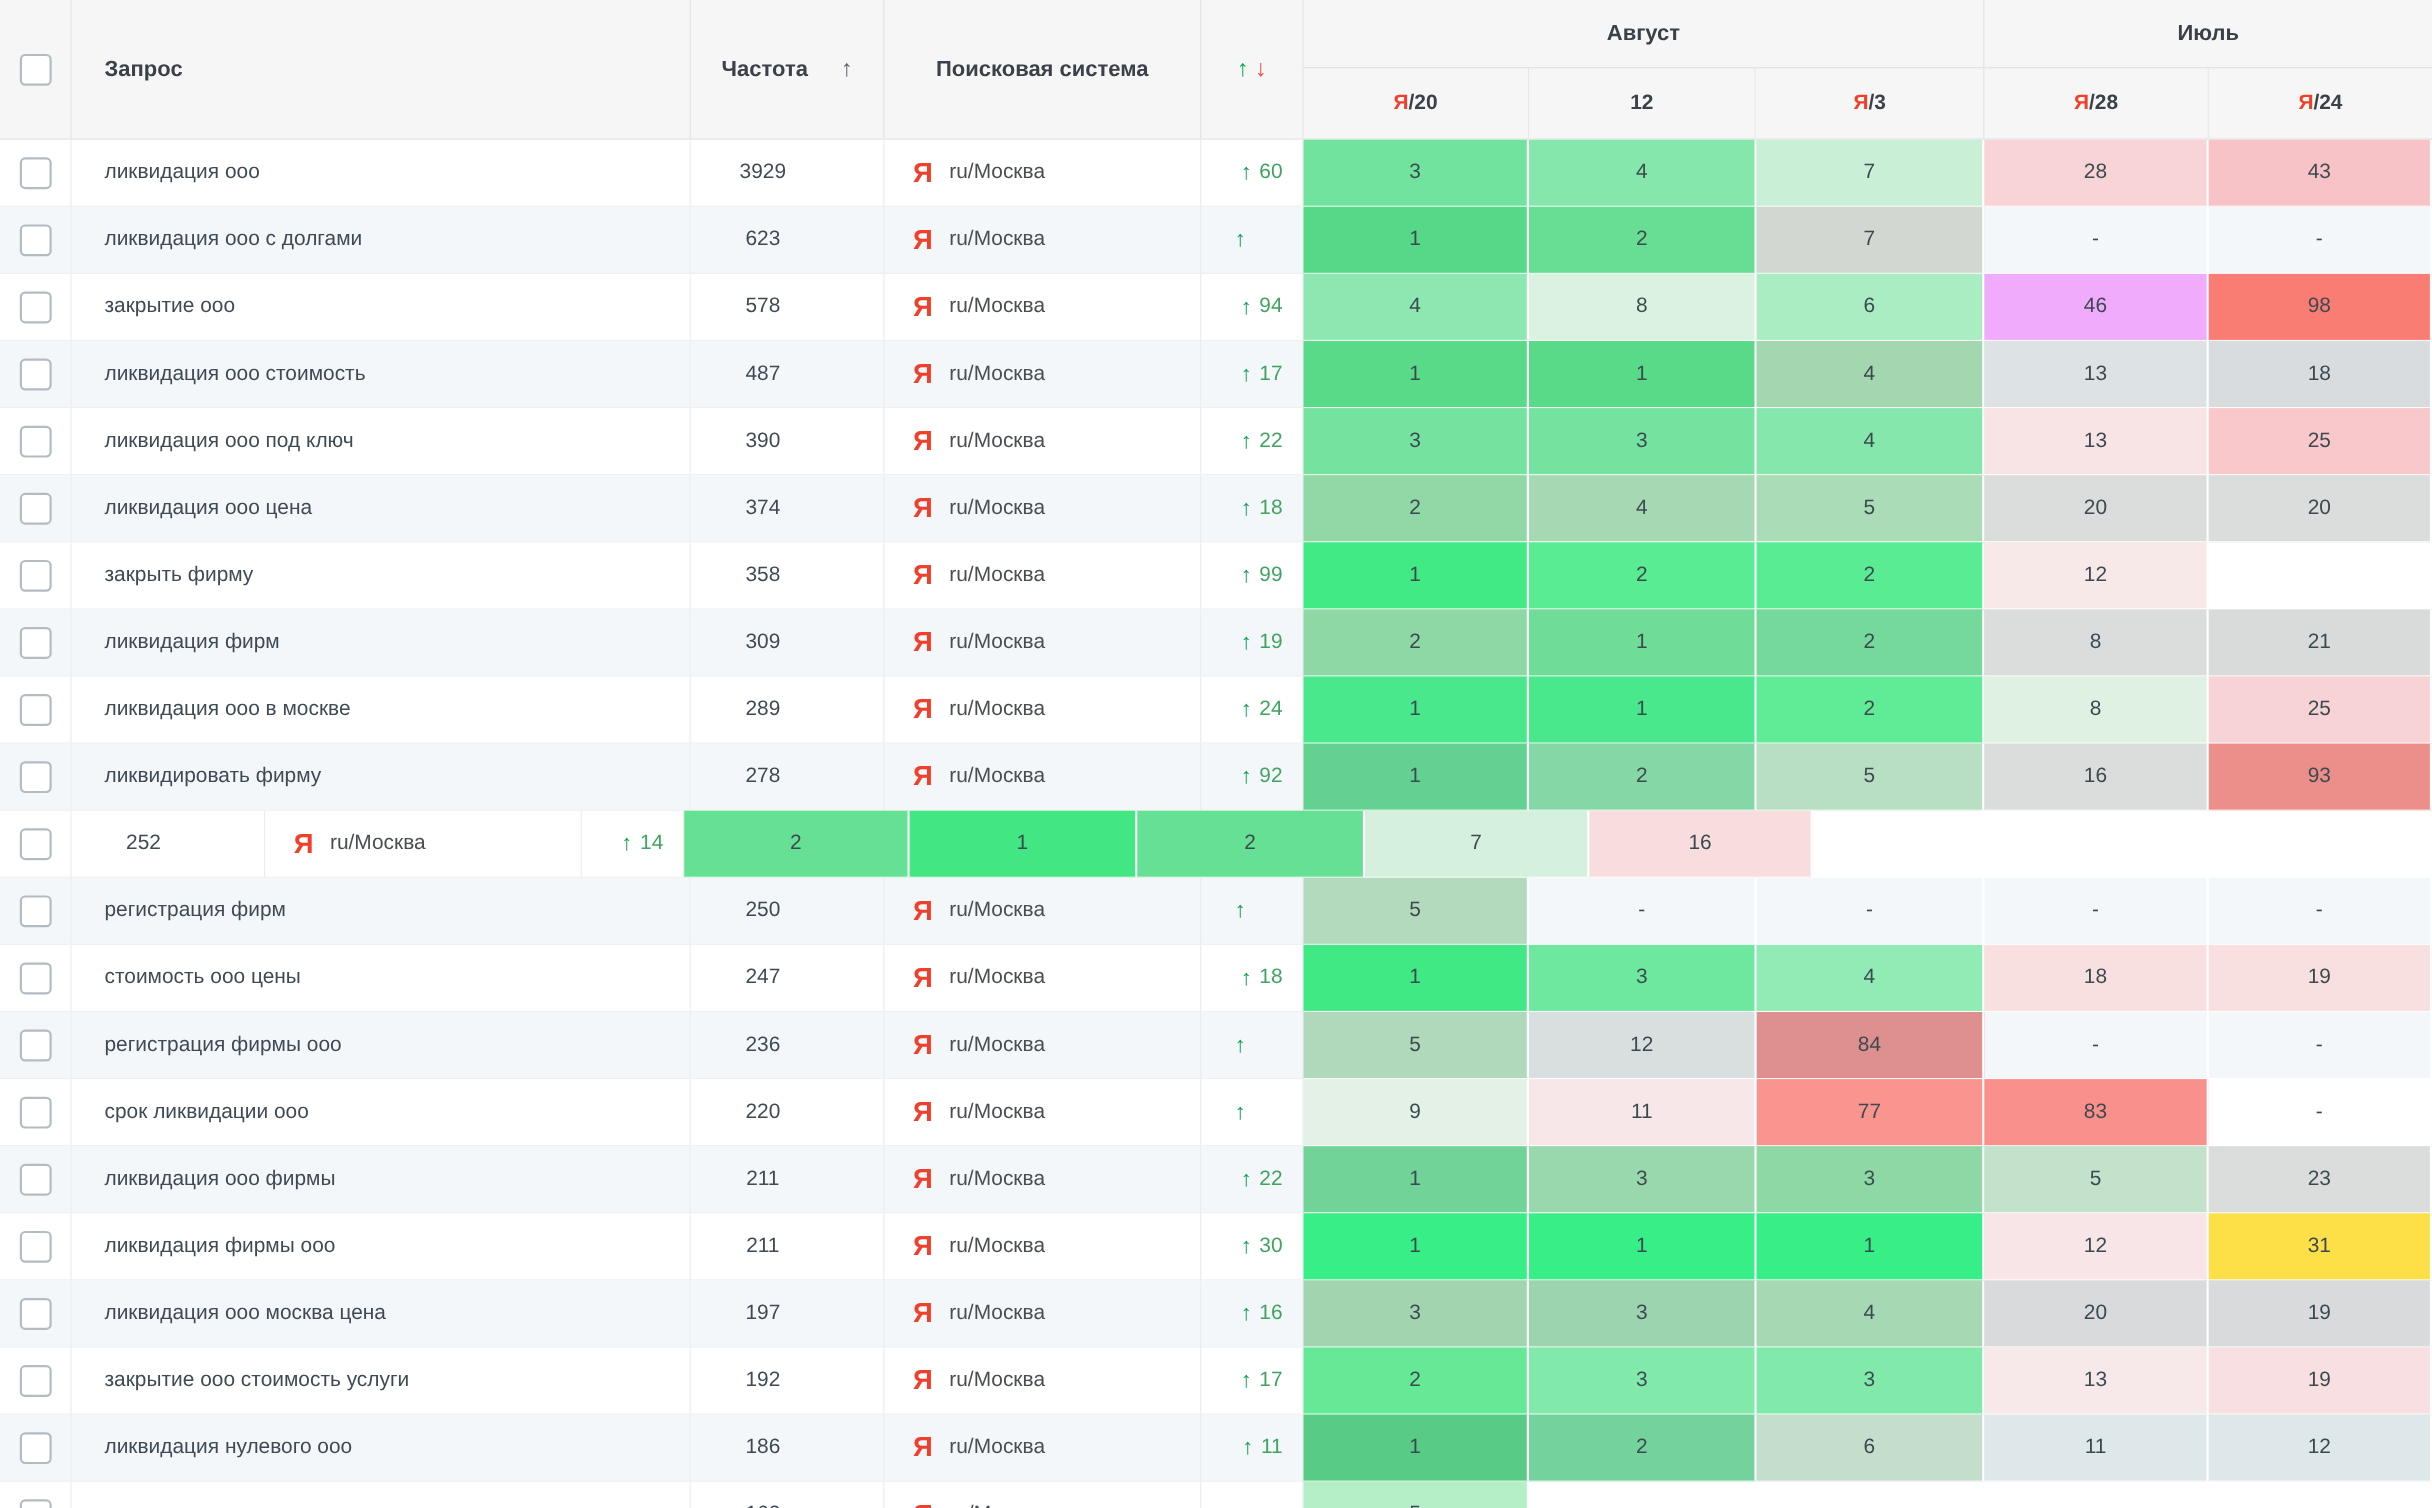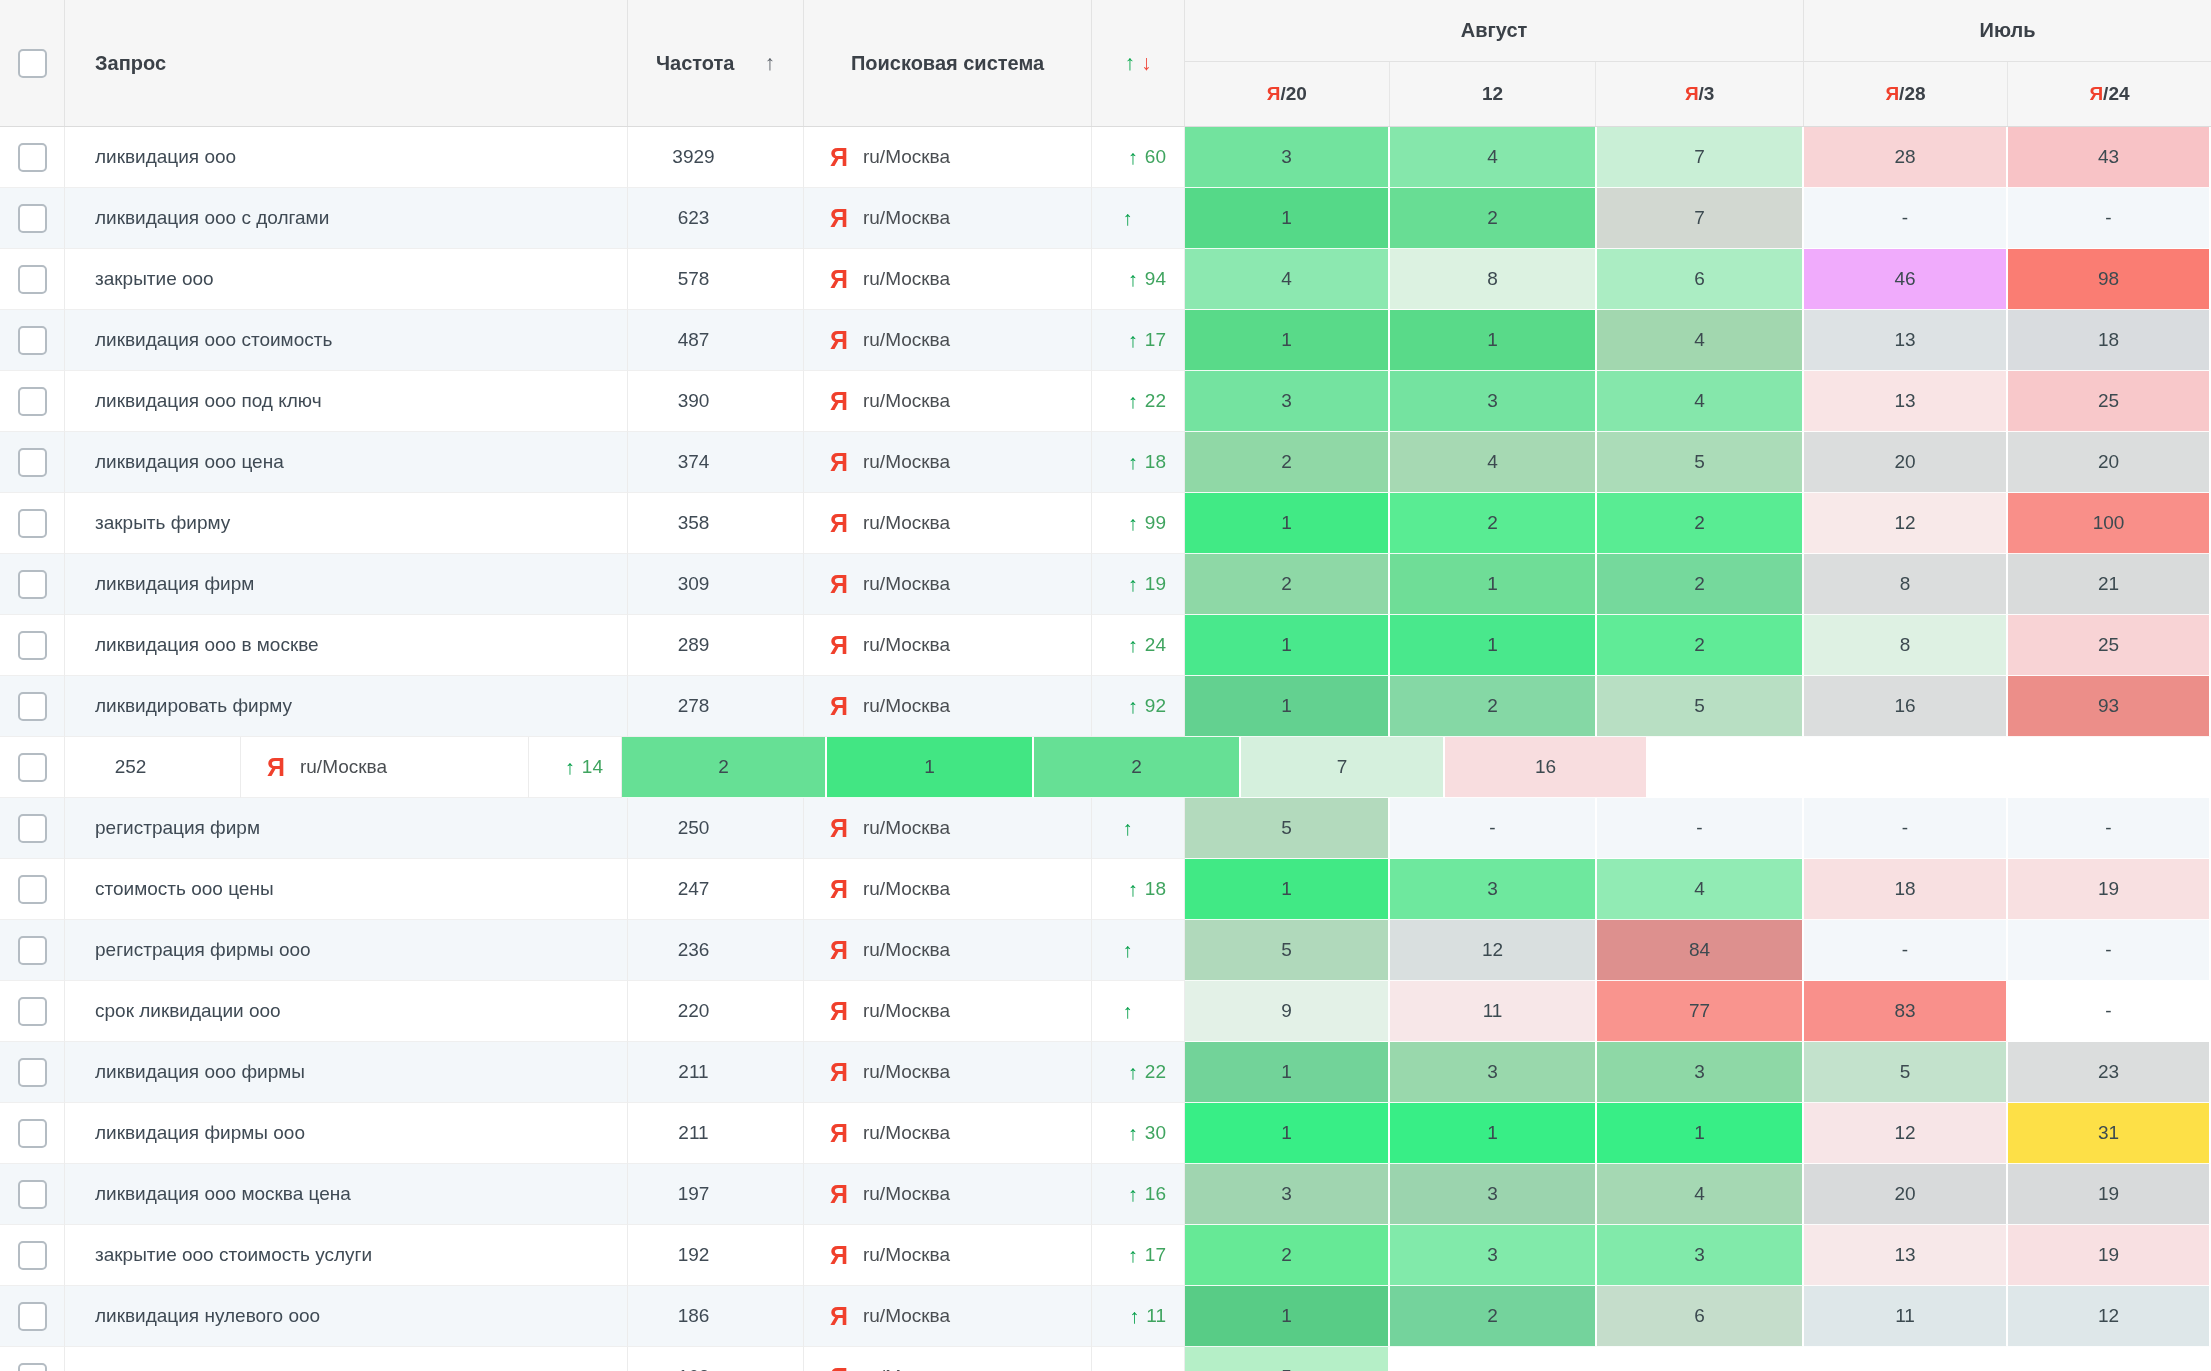--- a/index.html
+++ b/index.html
@@ -298,21 +298,20 @@
       <span class="eng">ru/Москва</span>
     </div>
     <div class="td td-chg">
       <span class="chg-arrow">↑</span>
       <span class="chg-num">99</span>
     </div>
     <div class="td pos p0" style="background: rgb(65, 234, 133);">1</div>
     <div class="td pos p1" style="background: rgb(89, 236, 147);">2</div>
     <div class="td pos p2" style="background: rgb(89, 236, 147);">2</div>
     <div class="td pos p3" style="background: rgb(248, 233, 233);">12</div>
-    <div class="td pos p4" style="background: rgb(249, 143, 137);">100</div>
   </div>
 
   <div class="tr even">
     <div class="td td-check">
       <span class="checkbox"></span>
     </div>
     <div class="td td-query">
           <span class="q">ликвидация фирм</span>
         </div>
     <div class="td td-freq">

